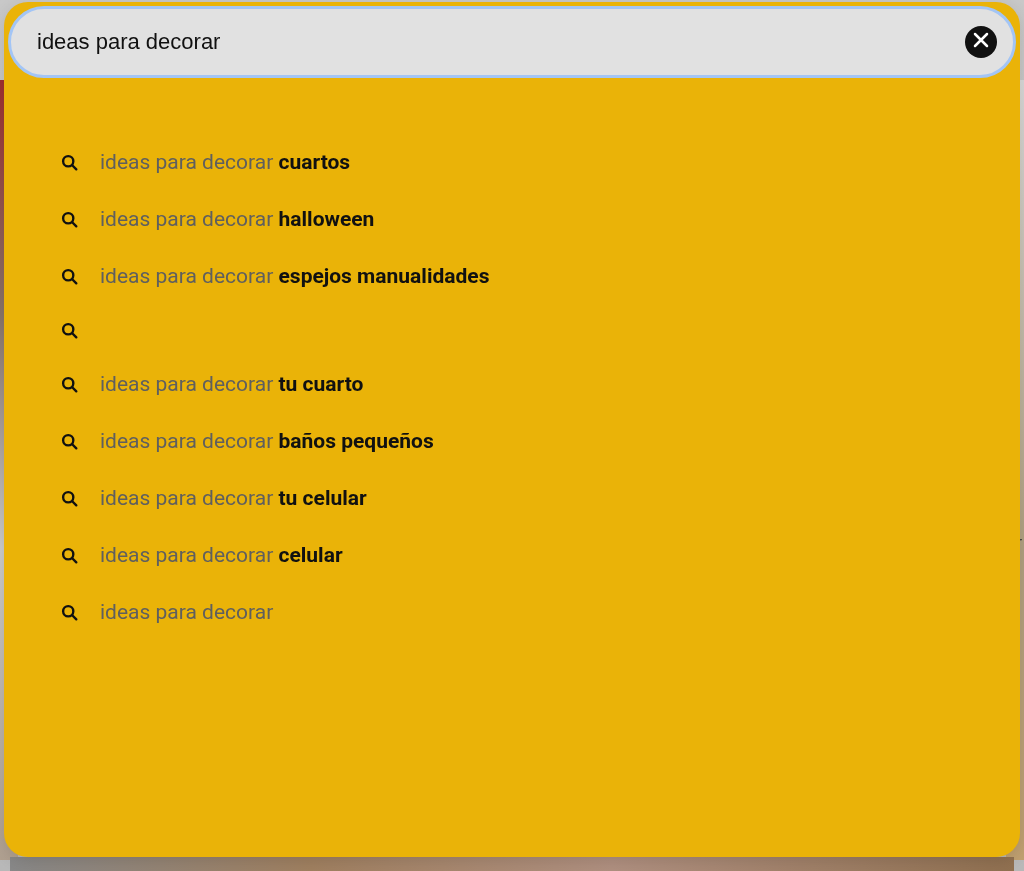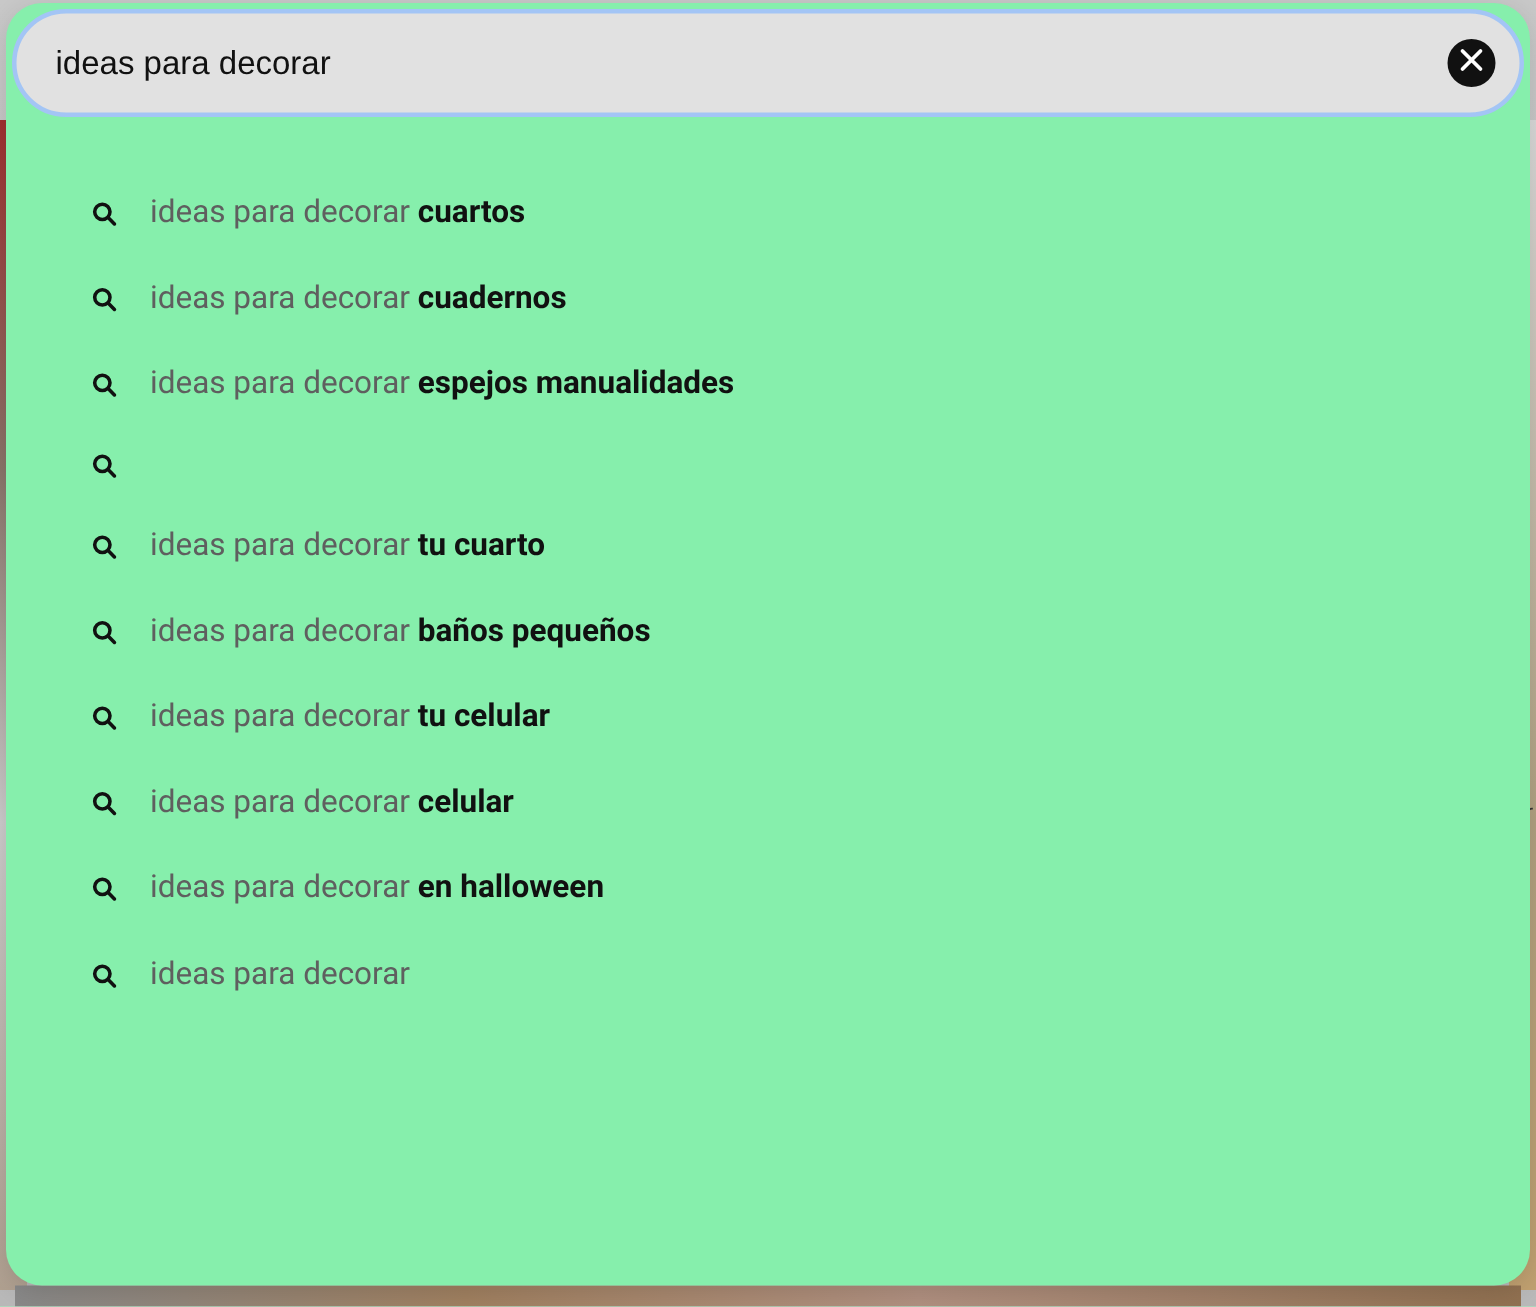--- a/index.html
+++ b/index.html
@@ -55,21 +55,21 @@
       bottom: 0;
       height: 14px;
       background: linear-gradient(to right, #888 0%, #a08060 30%, #b09080 60%, #907050 100%);
     }
     .search-overlay {
       position: absolute;
       top: 2px;
       left: 4px;
       right: 4px;
       bottom: 14px;
-      background: #86efac;
+      background: #eab308;
       border-radius: 24px;
       box-shadow: 0 4px 16px rgba(0,0,0,0.12);
       padding: 0;
     }
     .search-bar-wrap {
       padding: 4px 4px 0 4px;
     }
     .search-bar {
       display: flex;
       align-items: center;
@@ -99,21 +99,21 @@
       justify-content: center;
       cursor: pointer;
       flex-shrink: 0;
     }
     .clear-btn svg {
       width: 16px;
       height: 16px;
       fill: #fff;
     }
     .suggestions {
-      padding: 36px 56px 20px 56px;
+      padding: 56px 56px 20px 56px;
     }
     .suggestion-item {
       display: flex;
       align-items: center;
       gap: 22px;
       padding: 16px 0;
       cursor: pointer;
     }
     .suggestion-icon {
       width: 18px;
@@ -182,21 +182,21 @@
         </span>
         <span class="suggestion-text">ideas para decorar <strong>cuartos</strong></span>
       </div>
       <div class="suggestion-item">
         <span class="suggestion-icon">
           <svg viewBox="0 0 20 20">
             <circle cx="8.5" cy="8.5" r="6"></circle>
             <line x1="13.2" y1="13.2" x2="18" y2="18" stroke-linecap="round"></line>
           </svg>
         </span>
-        <span class="suggestion-text">ideas para decorar <strong>cuadernos</strong></span>
+        <span class="suggestion-text">ideas para decorar <strong>halloween</strong></span>
       </div>
       <div class="suggestion-item">
         <span class="suggestion-icon">
           <svg viewBox="0 0 20 20">
             <circle cx="8.5" cy="8.5" r="6"></circle>
             <line x1="13.2" y1="13.2" x2="18" y2="18" stroke-linecap="round"></line>
           </svg>
         </span>
         <span class="suggestion-text">ideas para decorar <strong>espejos manualidades</strong></span>
       </div>
@@ -236,29 +236,20 @@
         <span class="suggestion-text">ideas para decorar <strong>tu celular</strong></span>
       </div>
       <div class="suggestion-item">
         <span class="suggestion-icon">
           <svg viewBox="0 0 20 20">
             <circle cx="8.5" cy="8.5" r="6"></circle>
             <line x1="13.2" y1="13.2" x2="18" y2="18" stroke-linecap="round"></line>
           </svg>
         </span>
         <span class="suggestion-text">ideas para decorar <strong>celular</strong></span>
-      </div>
-      <div class="suggestion-item">
-        <span class="suggestion-icon">
-          <svg viewBox="0 0 20 20">
-            <circle cx="8.5" cy="8.5" r="6"></circle>
-            <line x1="13.2" y1="13.2" x2="18" y2="18" stroke-linecap="round"></line>
-          </svg>
-        </span>
-        <span class="suggestion-text">ideas para decorar <strong>en halloween</strong></span>
       </div>
       <div class="suggestion-item">
         <span class="suggestion-icon">
           <svg viewBox="0 0 20 20">
             <circle cx="8.5" cy="8.5" r="6"></circle>
             <line x1="13.2" y1="13.2" x2="18" y2="18" stroke-linecap="round"></line>
           </svg>
         </span>
         <span class="suggestion-text">ideas para decorar</span>
       </div>

